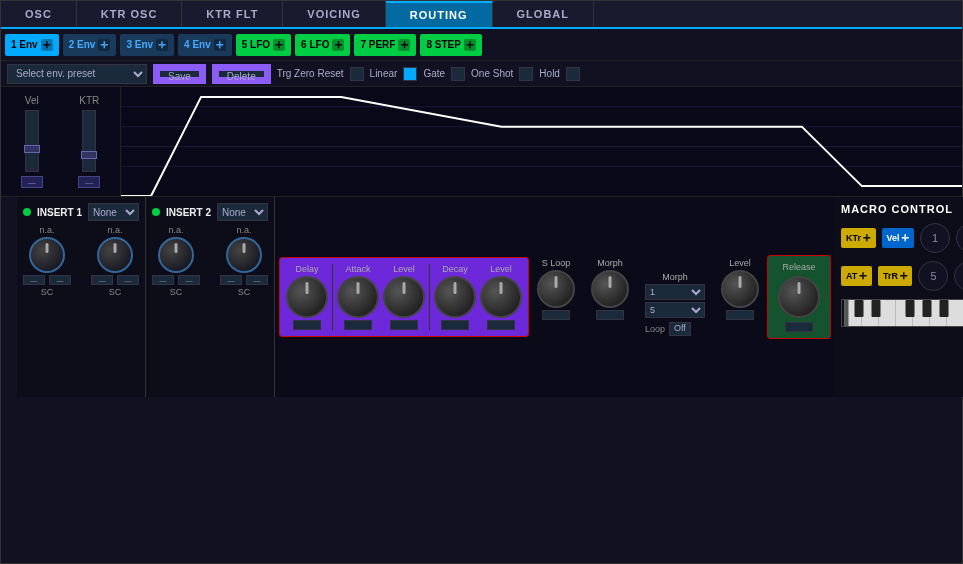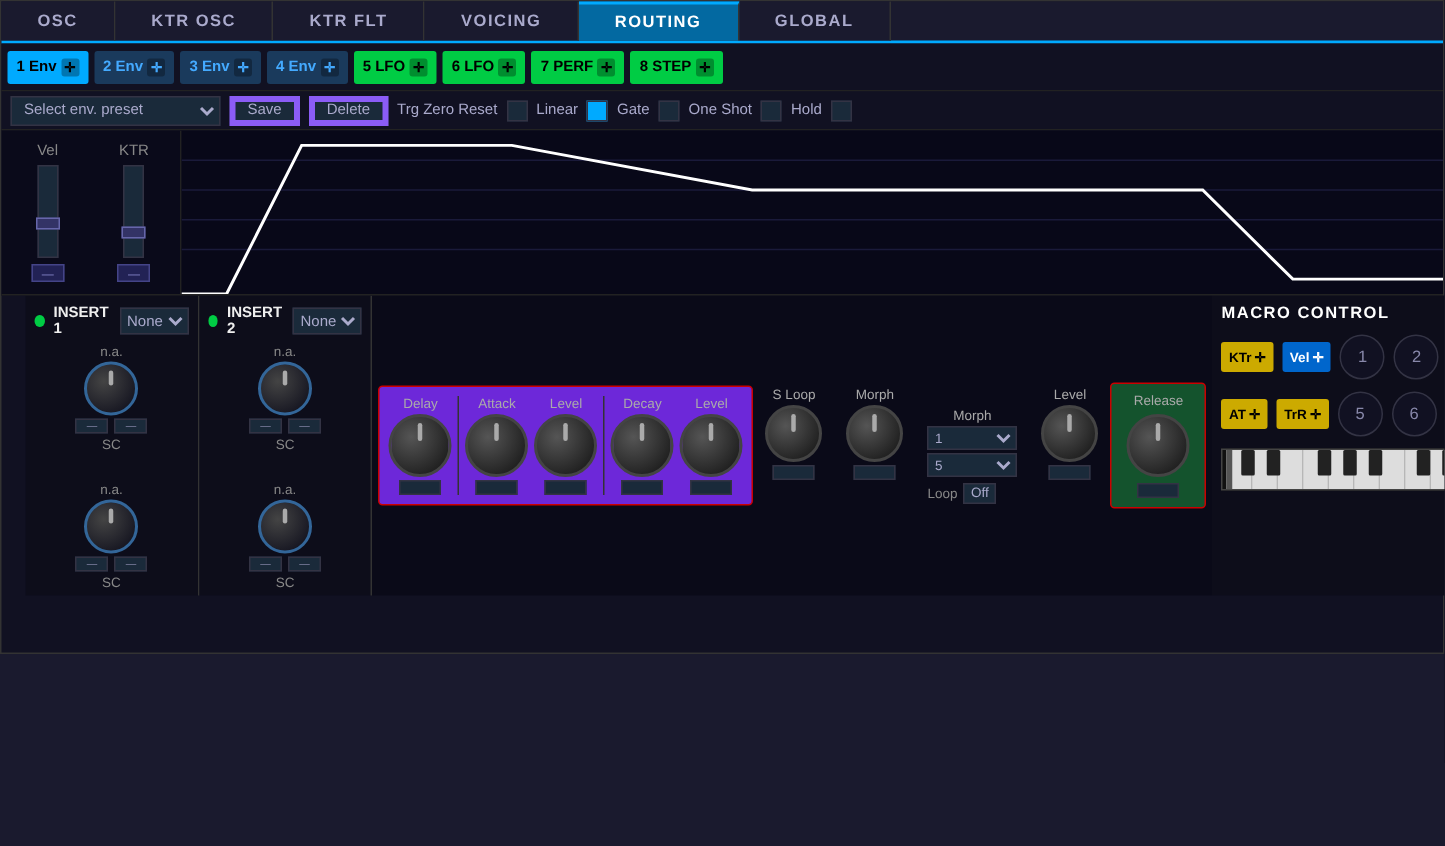--- a/index.html
+++ b/index.html
@@ -8,21 +8,21 @@
       font-family: Arial, sans-serif;
       font-size: 11px;
       color: #ccc;
       width: 963px;
       height: 564px;
       overflow: hidden;
     }
 
     .main-container {
       width: 963px;
-      height: 436px;
+      height: 564px;
       background: #111122;
       border: 1px solid #333;
       display: flex;
       flex-direction: column;
     }
 
     
     .nav-tabs {
       display: flex;
       background: #1a1a2e;
@@ -99,21 +99,21 @@
       color: #aac;
       border: 1px solid #334;
       height: 20px;
       font-size: 10px;
       padding: 0 4px;
       width: 140px;
     }
     .ctrl-btn {
       background: #1a2a3a;
       color: #aac;
-      border: 4px solid #8b5cf6;
+      border: 7px solid #8b5cf6;
       height: 20px;
       padding: 0 8px;
       font-size: 10px;
       cursor: pointer;
     }
     .ctrl-label {
       color: #aac;
       font-size: 10px;
       display: flex;
       align-items: center;
@@ -290,21 +290,20 @@
       color: #aac;
       border: 1px solid #334;
       font-size: 10px;
       height: 18px;
       flex: 1;
     }
     .insert-knobs {
       display: flex;
       gap: 20px;
       justify-content: space-around;
-      flex-direction: column;
     }
     .insert-knob-item {
       display: flex;
       flex-direction: column;
       align-items: center;
       gap: 2px;
     }
     .insert-knob-label {
       color: #888;
       font-size: 9px;

